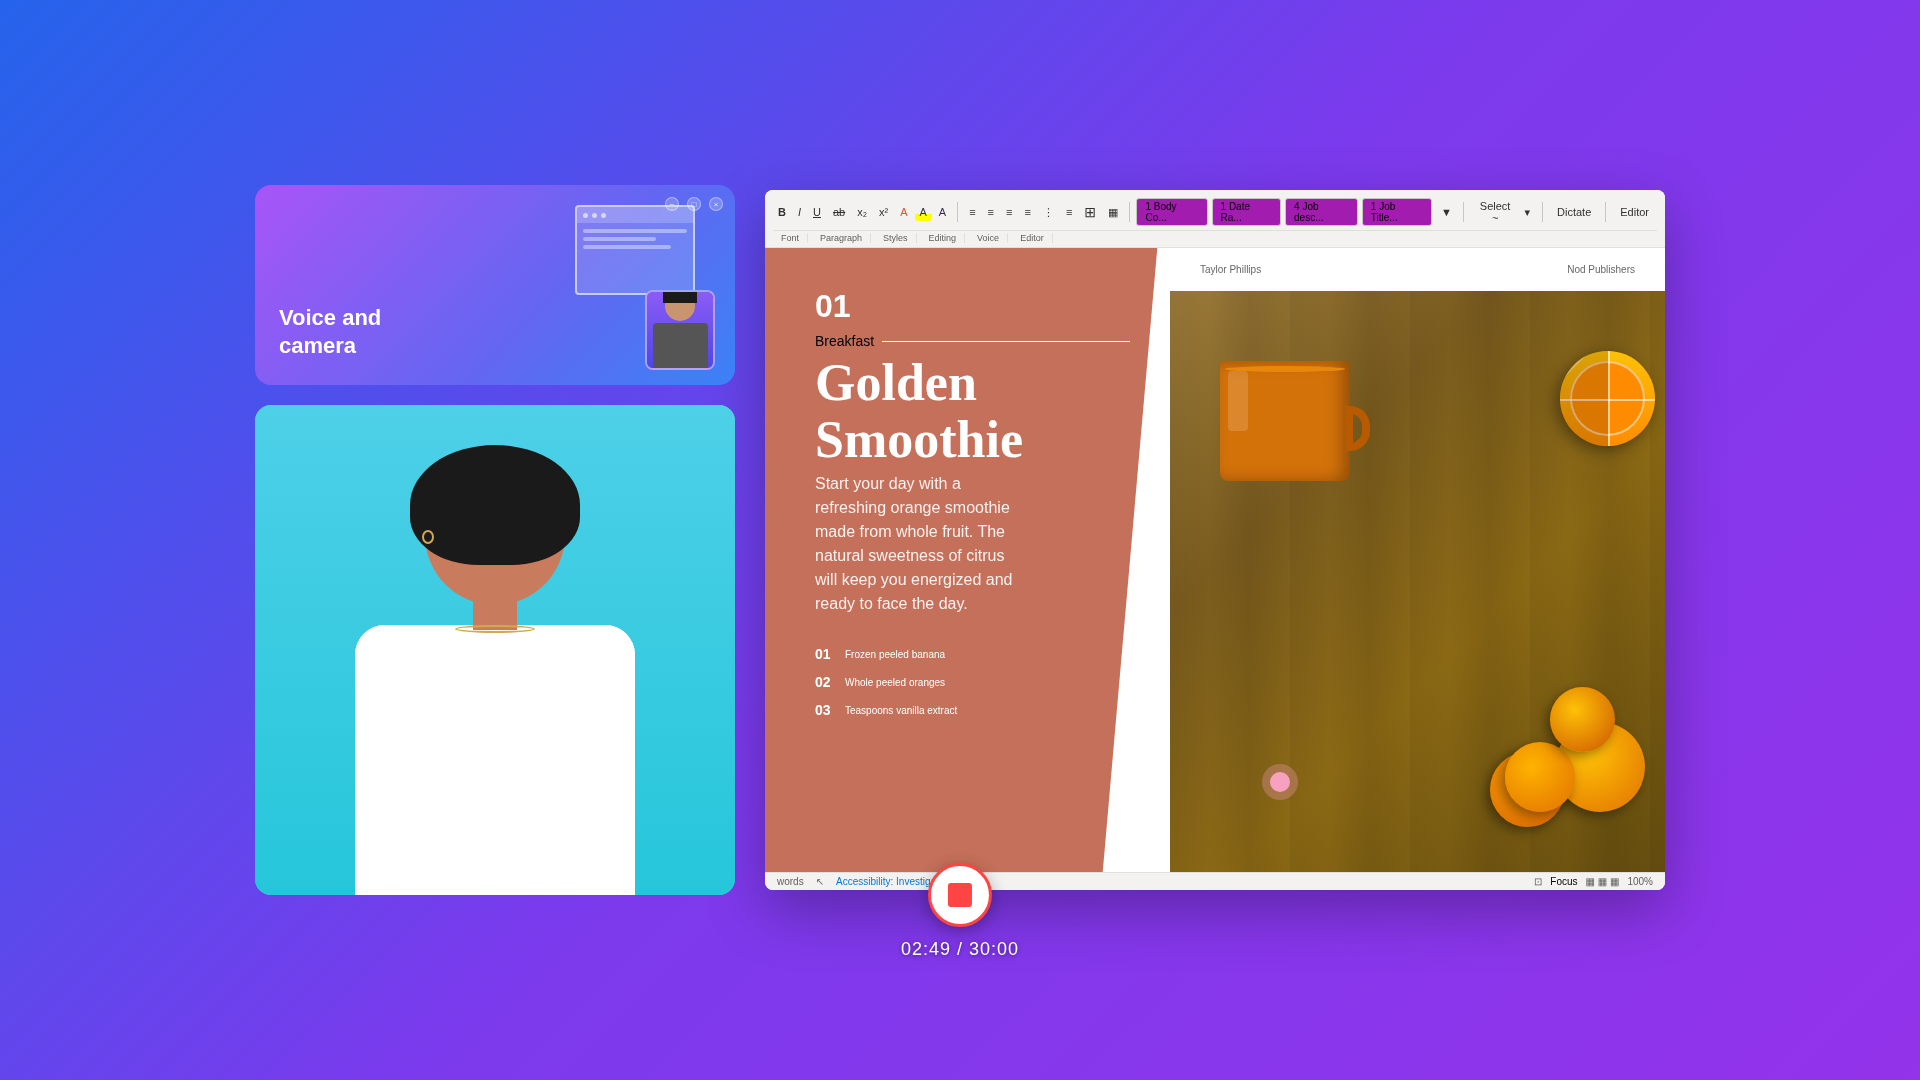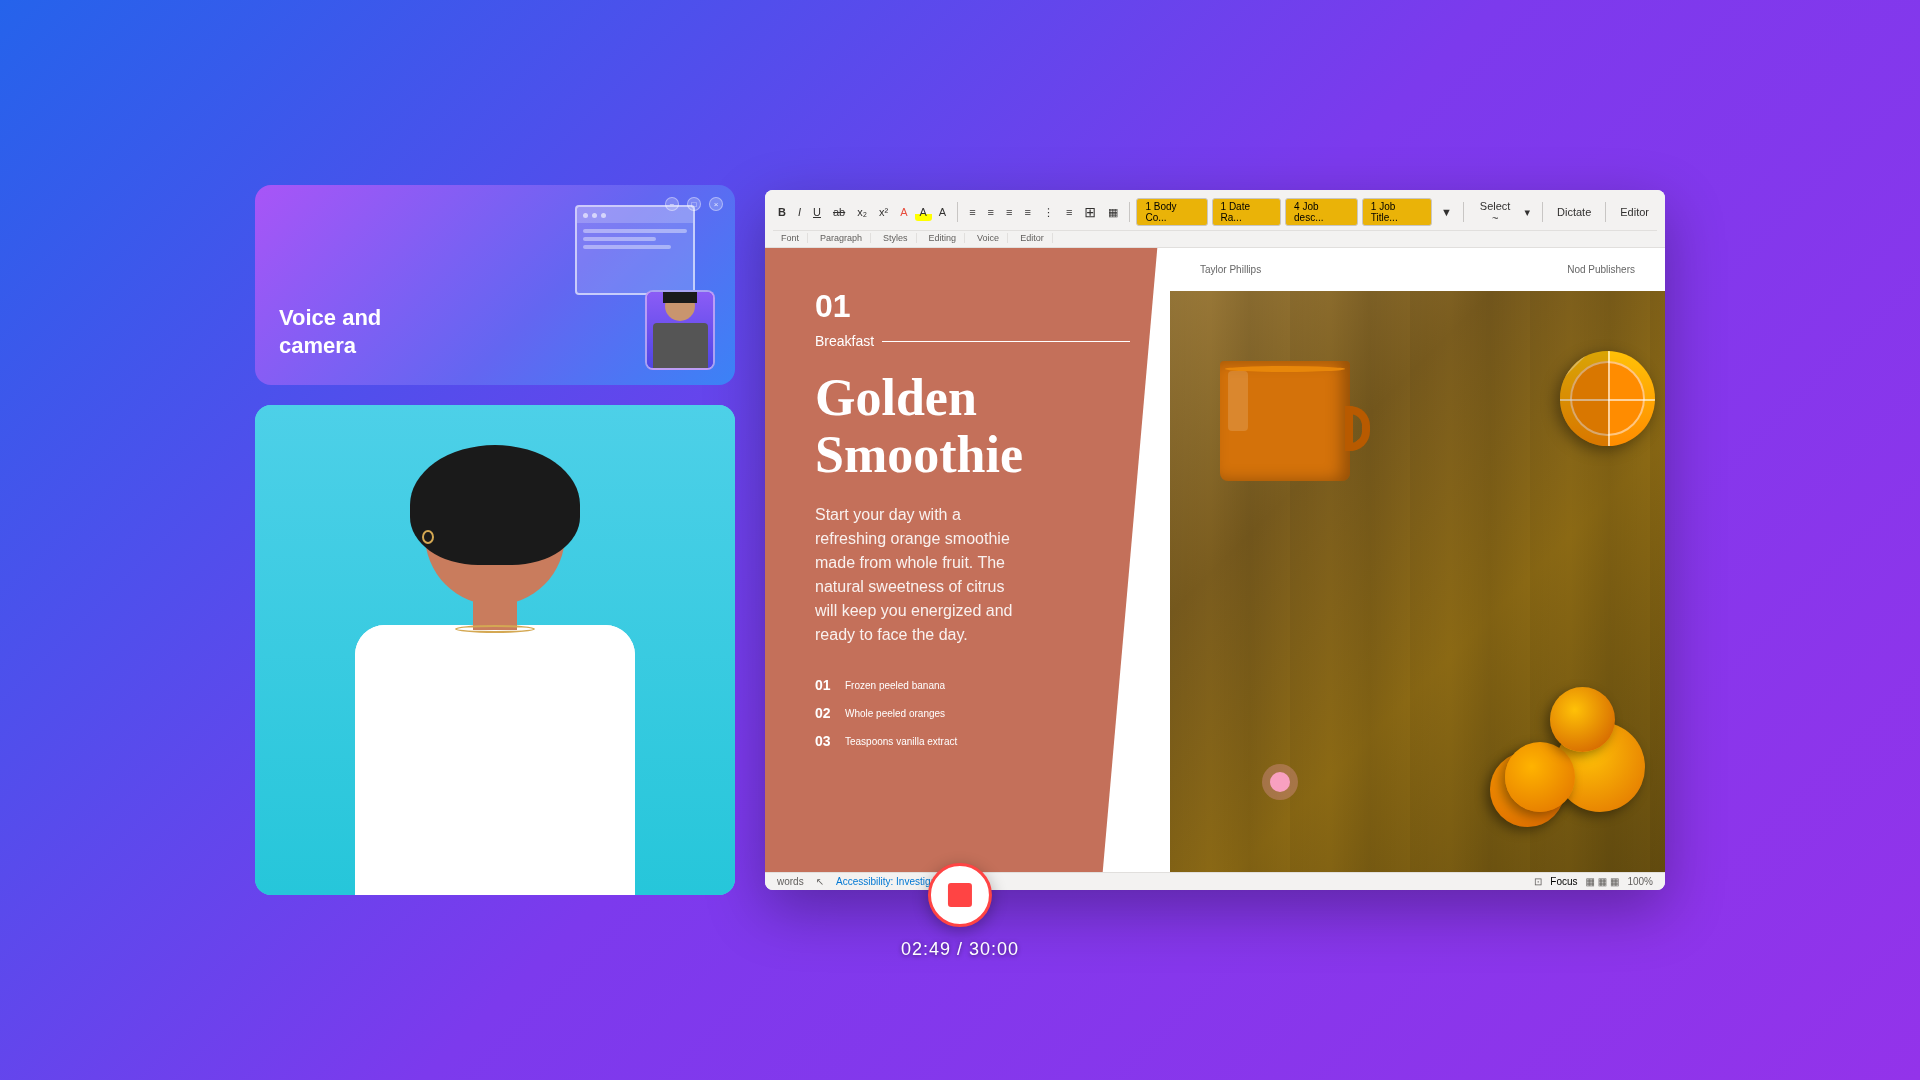--- a/index.html
+++ b/index.html
@@ -221,21 +221,21 @@
       align-items: center;
       gap: 4px;
       padding: 2px 0;
     }
 
     .style-pill {
       padding: 2px 8px;
       border: 1px solid #c8c6c4;
       border-radius: 3px;
       font-size: 10px;
-      background: #eab308;
+      background: #a21caf;
       cursor: pointer;
     }
 
     .ribbon-section-label {
       font-size: 9px;
       color: #605e5c;
       text-align: center;
       padding: 0 8px;
       border-right: 1px solid #e1dfdd;
       margin-right: 4px;
@@ -258,40 +258,40 @@
 
     .doc-number {
       font-size: 32px;
       font-weight: 700;
       color: white;
       margin-bottom: 8px;
     }
 
     .doc-category {
       font-size: 14px;
-      color: #ffffff;
-      margin-bottom: 20px;
+      color: #000000;
+      margin-bottom: 5px;
       display: flex;
       align-items: center;
       gap: 8px;
     }
 
     .doc-category::after {
       content: '';
       flex: 1;
       height: 1px;
       background: white;
     }
 
     .doc-title {
       font-size: 52px;
       font-weight: 800;
       color: white;
       line-height: 1.1;
-      margin-bottom: 20px;
+      margin-bottom: 4px;
       font-family: Georgia, serif;
     }
 
     .doc-description {
       font-size: 16px;
       color: rgba(255,255,255,0.9);
       line-height: 1.5;
       margin-bottom: 30px;
       max-width: 200px;
     }

